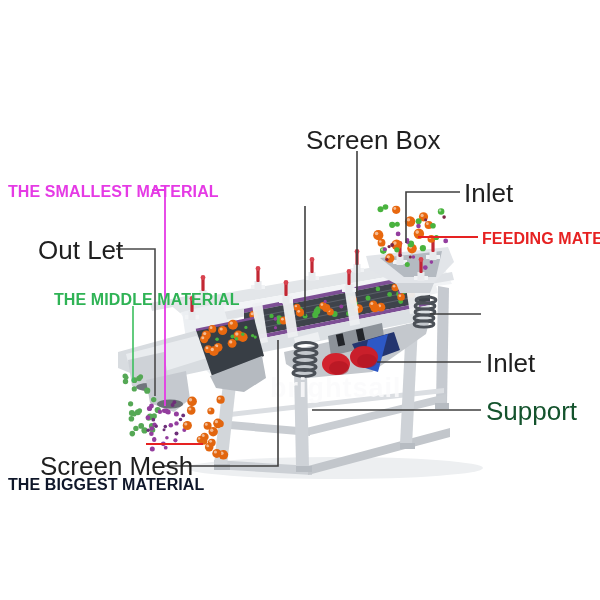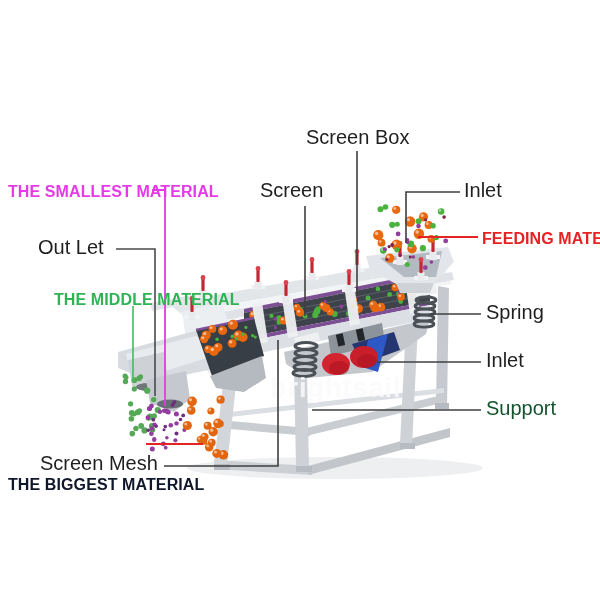--- a/index.html
+++ b/index.html
@@ -1,20 +1,20 @@
 <!DOCTYPE html>
 <html><head>
 <meta charset="utf-8">
 <style>
   html,body{margin:0;padding:0;background:#fff;}
   #stage{position:relative;width:600px;height:600px;background:#ffffff;overflow:hidden;
          font-family:"Liberation Sans","DejaVu Sans",sans-serif;}
   #machine-svg{position:absolute;left:0;top:0;}
   .lbl{position:absolute;white-space:nowrap;line-height:1.1;z-index:3;}
-  .lbl.big{font-size:20px;font-weight:400;color:#1f1f1f;}
+  .lbl.big{font-size:26px;font-weight:400;color:#1f1f1f;}
   .lbl.caps{font-size:16px;font-weight:700;letter-spacing:.1px;}
 </style>
 </head>
 <body>
 
 <div id="stage">
 
 <svg id="machine-svg" width="600" height="600" viewBox="0 0 600 600">
 
   <ellipse cx="335" cy="468" rx="148" ry="11" fill="#edeff1"></ellipse>
@@ -437,24 +437,22 @@
     <path d="M133,306 V382" stroke="#3cbf5e" stroke-width="1.6"></path>
     <path d="M146,444 H203" stroke-width="1.8" stroke="#e62222"></path>
     <path d="M164,466 H278 V340" stroke="#3f3f3f" stroke-width="1.6"></path>
     <path d="M430,314 H481" stroke="#3f3f3f" stroke-width="1.6"></path>
     <path d="M377,362 H481" stroke="#3f3f3f" stroke-width="1.6"></path>
     <path d="M312,410 H481" stroke="#3f3f3f" stroke-width="1.6"></path>
   </g>
 </svg>
 
   <div class="lbl big" style="left: 306px; top: 126px; color: rgb(31, 31, 31);">Screen Box</div>
-  <div class="lbl big" style="left: 260px; top: 179px; color: rgb(31, 31, 31);">Screen</div>
   <div class="lbl big" style="left: 464px; top: 179px; color: rgb(31, 31, 31);">Inlet</div>
   <div class="lbl caps" style="left: 482px; top: 230px; color: rgb(230, 34, 34);">FEEDING MATERIAL</div>
   <div class="lbl caps" style="left: 8px; top: 183px; color: rgb(229, 58, 229);">THE SMALLEST MATERIAL</div>
   <div class="lbl big" style="left: 38px; top: 236px; color: rgb(31, 31, 31);">Out Let</div>
   <div class="lbl caps" style="left: 7px; top: 291px; color: rgb(47, 179, 85); margin-left: 47px;">THE MIDDLE MATERIAL</div>
   <div class="lbl caps" style="left: 8px; top: 436px; color: #0f172a; margin-top: 40px;">THE BIGGEST MATERIAL</div>
   <div class="lbl big" style="left: 40px; top: 452px; color: rgb(31, 31, 31);">Screen Mesh</div>
-  <div class="lbl big" style="left: 486px; top: 301px; color: rgb(31, 31, 31);">Spring</div>
   <div class="lbl big" style="left: 486px; top: 349px; color: rgb(31, 31, 31);">Inlet</div>
   <div class="lbl big" style="left: 486px; top: 397px; color: #14532d;">Support</div>
 </div>
 
 </body></html>

